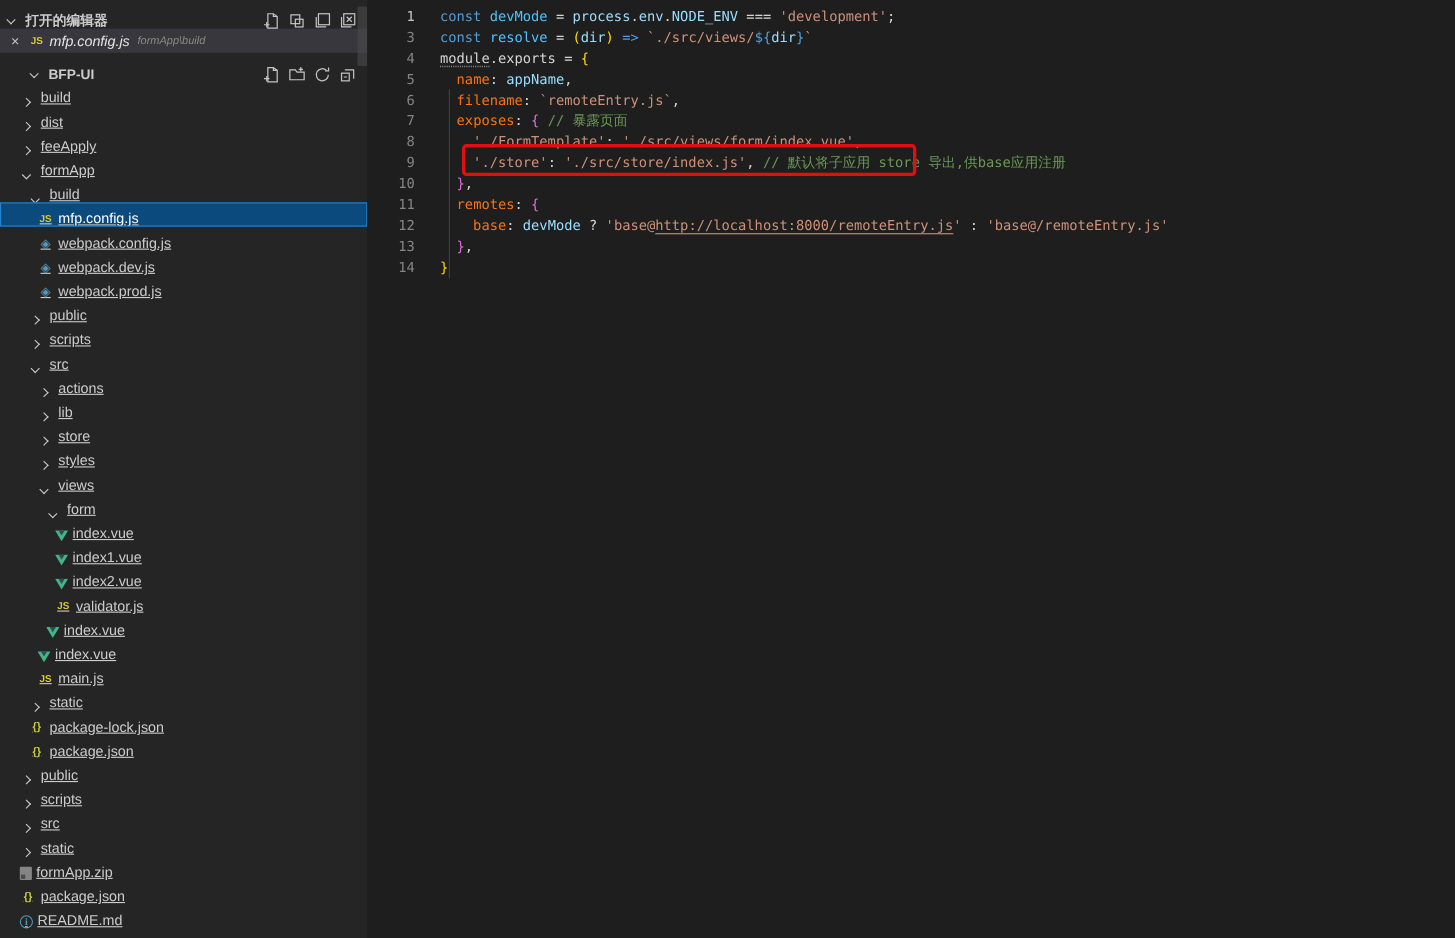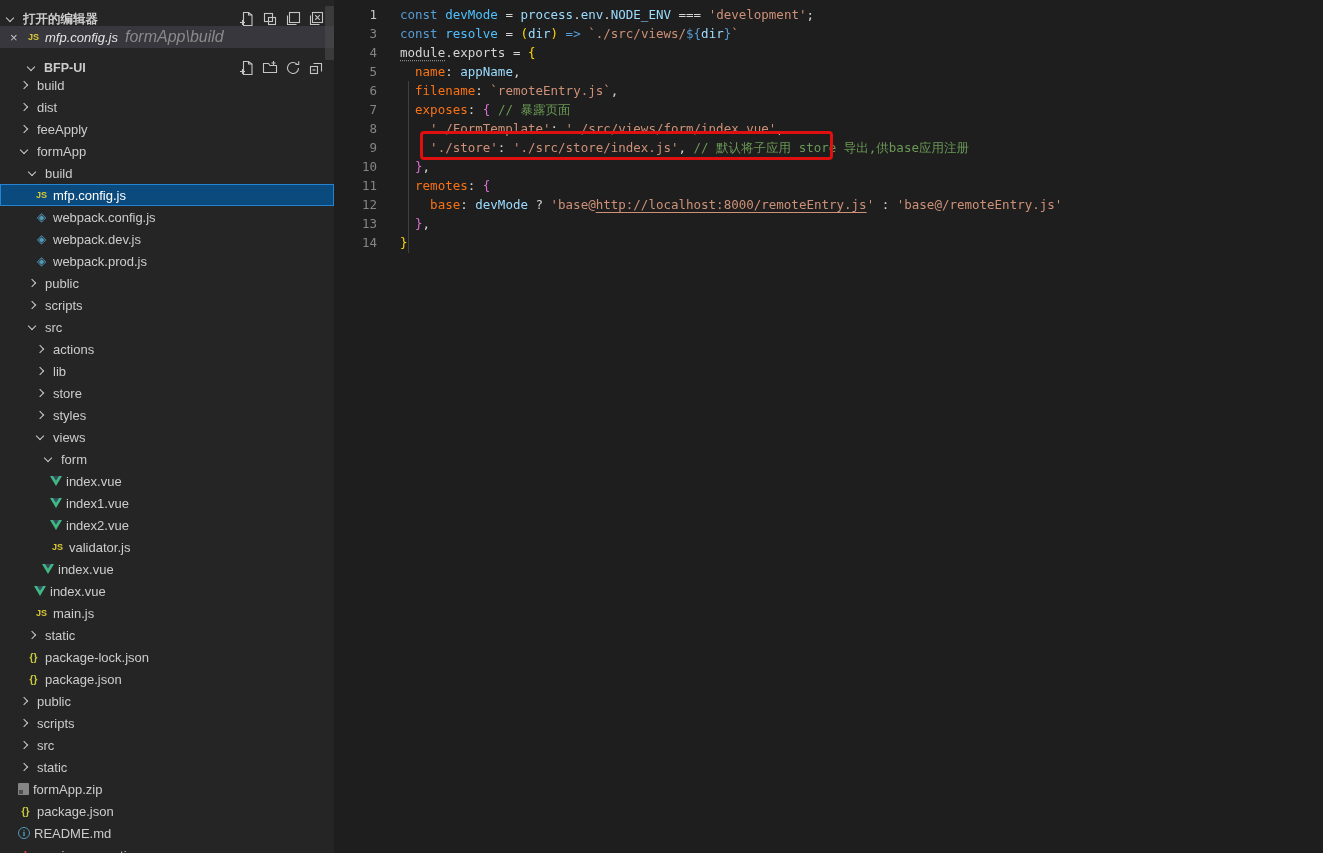--- a/index.html
+++ b/index.html
@@ -20,26 +20,26 @@
 
   .tw { width:6px; height:6px; border-right:1.4px solid #cccccc;
     border-bottom:1.4px solid #cccccc; display:inline-block; flex:0 0 auto; }
   .tw.col { transform:rotate(-45deg); margin:0 6px 0 3px; }
   .tw.exp { transform:rotate(45deg); margin:-3px 6px 0 3px; }
 
   .oe-row { display:flex; align-items:center; height:22px; background:#37373d;
     padding-left:10px; cursor:pointer; }
   .oe-x { color:#c5c5c5; font-size:13px; width:16px; cursor:pointer; }
   .oe-name { font-style:italic; color:#e4e4e4; margin-left:4px; }
-  .oe-path { font-style:italic; color:#8a8a8a; margin-left:7px; font-size:16px; }
+  .oe-path { font-style:italic; color:#8a8a8a; margin-left:7px; font-size:10px; }
   .gap { height:2px; }
 
   #tree { position:relative; }
-  .row { display:flex; align-items:center; height:22px; cursor:pointer;
-    white-space:nowrap; position:relative; }
+  .row { display:flex; align-items:flex-end; height:22px; cursor:pointer;
+    white-space:nowrap; position:relative;text-decoration:underline; }
   .row .lbl { margin-left:4px; color:#cccccc; }
   .row.sel { background:#0b4a7d; outline:1px solid #2484d1; outline-offset:-1px; }
   .row.sel .lbl { color:#ffffff; }
 
   .fi { display:inline-flex; align-items:center; justify-content:center;
     width:15px; height:14px; flex:0 0 auto; font-weight:bold; }
   .i-js   { color:#d9c935; font-size:9px; letter-spacing:0; }
   .i-json { color:#cbcb41; font-size:10px; }
   .i-wp   { color:#519aba; font-size:12px; font-weight:normal; }
   .i-vue  { position:relative; width:12px; height:10px; }

